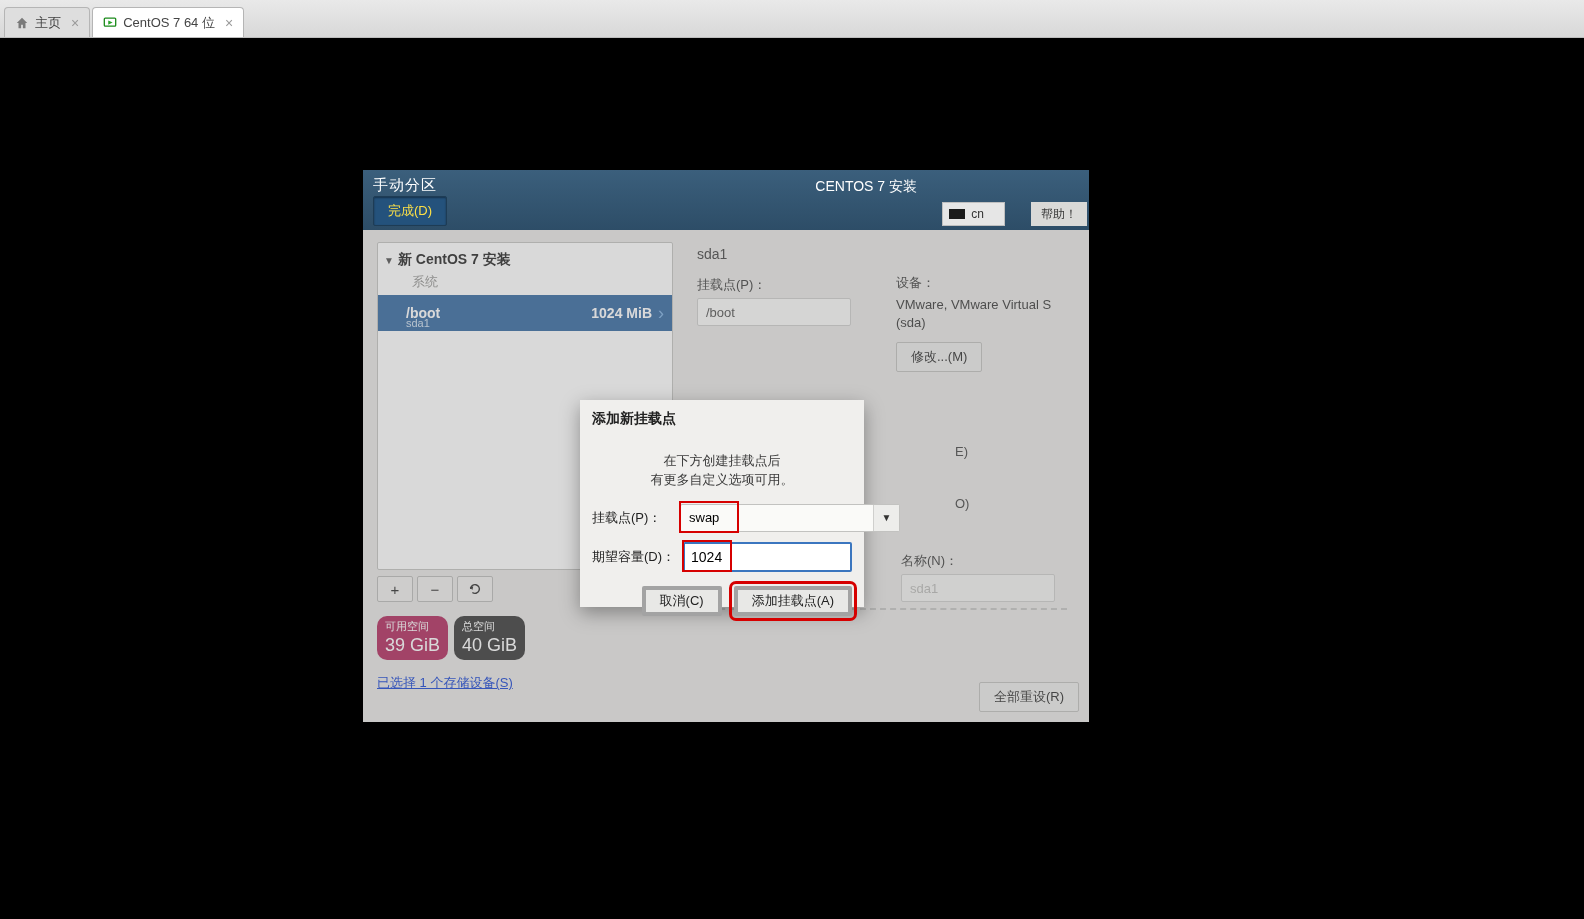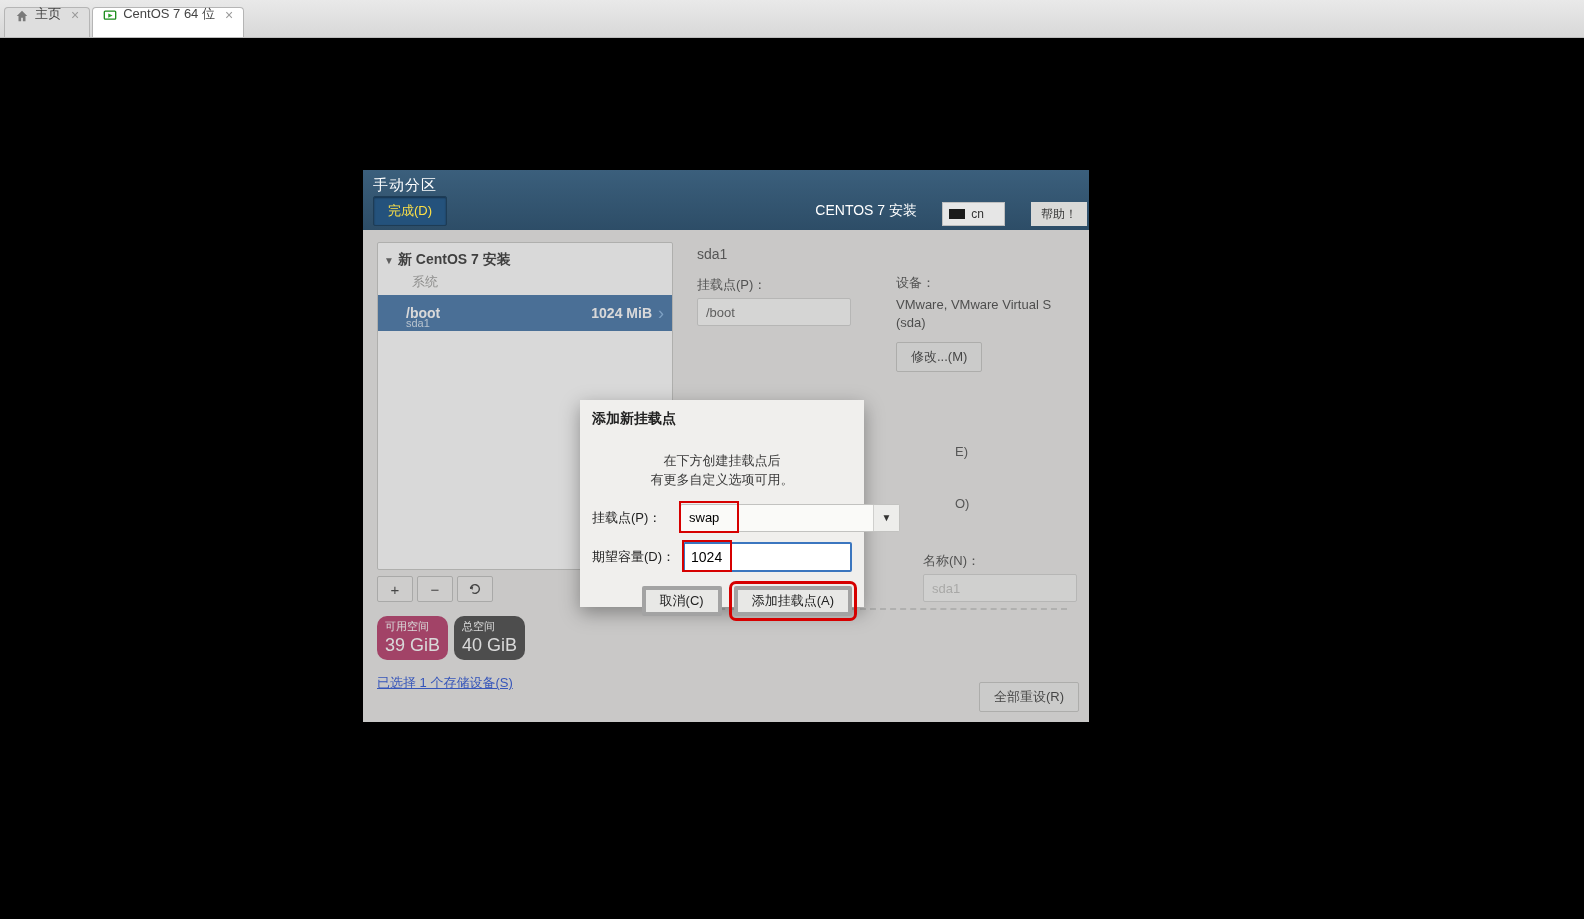--- a/index.html
+++ b/index.html
@@ -18,21 +18,21 @@
     height: 38px;
     background: linear-gradient(#e9e9e9, #d8d8d8);
     border-bottom: 1px solid #bdbdbd;
     display: flex;
     align-items: flex-end;
     padding-left: 4px;
   }
   .tab {
     height: 30px;
     display: flex;
-    align-items: flex-end;
+    align-items: center;
     gap: 6px;
     padding: 14px 10px;
     border: 1px solid #b5b5b5;
     border-bottom: none;
     border-top-left-radius: 4px;
     border-top-right-radius: 4px;
     background: #dedede;
     margin-right: 2px;
     color: #444;
   }
@@ -74,21 +74,21 @@
     position: absolute;
     bottom: 4px; left: 10px;
     background: #24527c;
     border: 1px solid #1e3c55;
     color: #fde047;
     padding: 5px 14px;
     font-size: 13px;
     border-radius: 2px;
     box-shadow: inset 0 1px 2px rgba(0,0,0,0.4);
   }
-  .inst-title { position: absolute; right: 172px; top: 8px; font-size: 14px; margin-top: 24px; }
+  .inst-title { position: absolute; right: 172px; top: 8px; font-size: 14px; }
   .kbd-ind {
     position: absolute;
     right: 84px; bottom: 4px;
     background: #e6e6e6;
     color: #333;
     height: 24px;
     display: flex; align-items: center; gap: 6px;
     padding: 0 20px 0 6px;
     border: 1px solid #bfbfbf;
     font-size: 12px;
@@ -186,21 +186,21 @@
     background: #fafaf8; border: 1px solid #cfcfcd;
     border-radius: 2px; padding: 0 8px; font-size: 13px; color: #555;
   }
   .dev-section { position: absolute; left: 213px; top: 44px; }
   .dev-section p { font-size: 13px; color: #3e3e3e; line-height: 1.4; }
   .modify-btn {
     margin-top: 10px;
     background: #ececea; border: 1px solid #c2c2c0;
     border-radius: 2px; padding: 5px 14px; font-size: 13px; color: #333;
   }
-  .label-section { position: absolute; left: 6px; top: 322px; display: flex; gap: 80px; width: 100%; }
+  .label-section { position: absolute; left: 6px; top: 322px; display: flex; gap: 58px; width: 100%; }
   .label-group .txt-input { width: 154px; }
   .label-group.name .txt-input { color: #bcbcba; background: #f3f3f1; }
 
   .dashed-hr {
     position: absolute; left: 6px; top: 378px; width: 378px;
     border: none; border-top: 2px dashed #c7c7c5;
   }
 
   .reset-btn {
     position: absolute; right: 10px; bottom: 10px;

